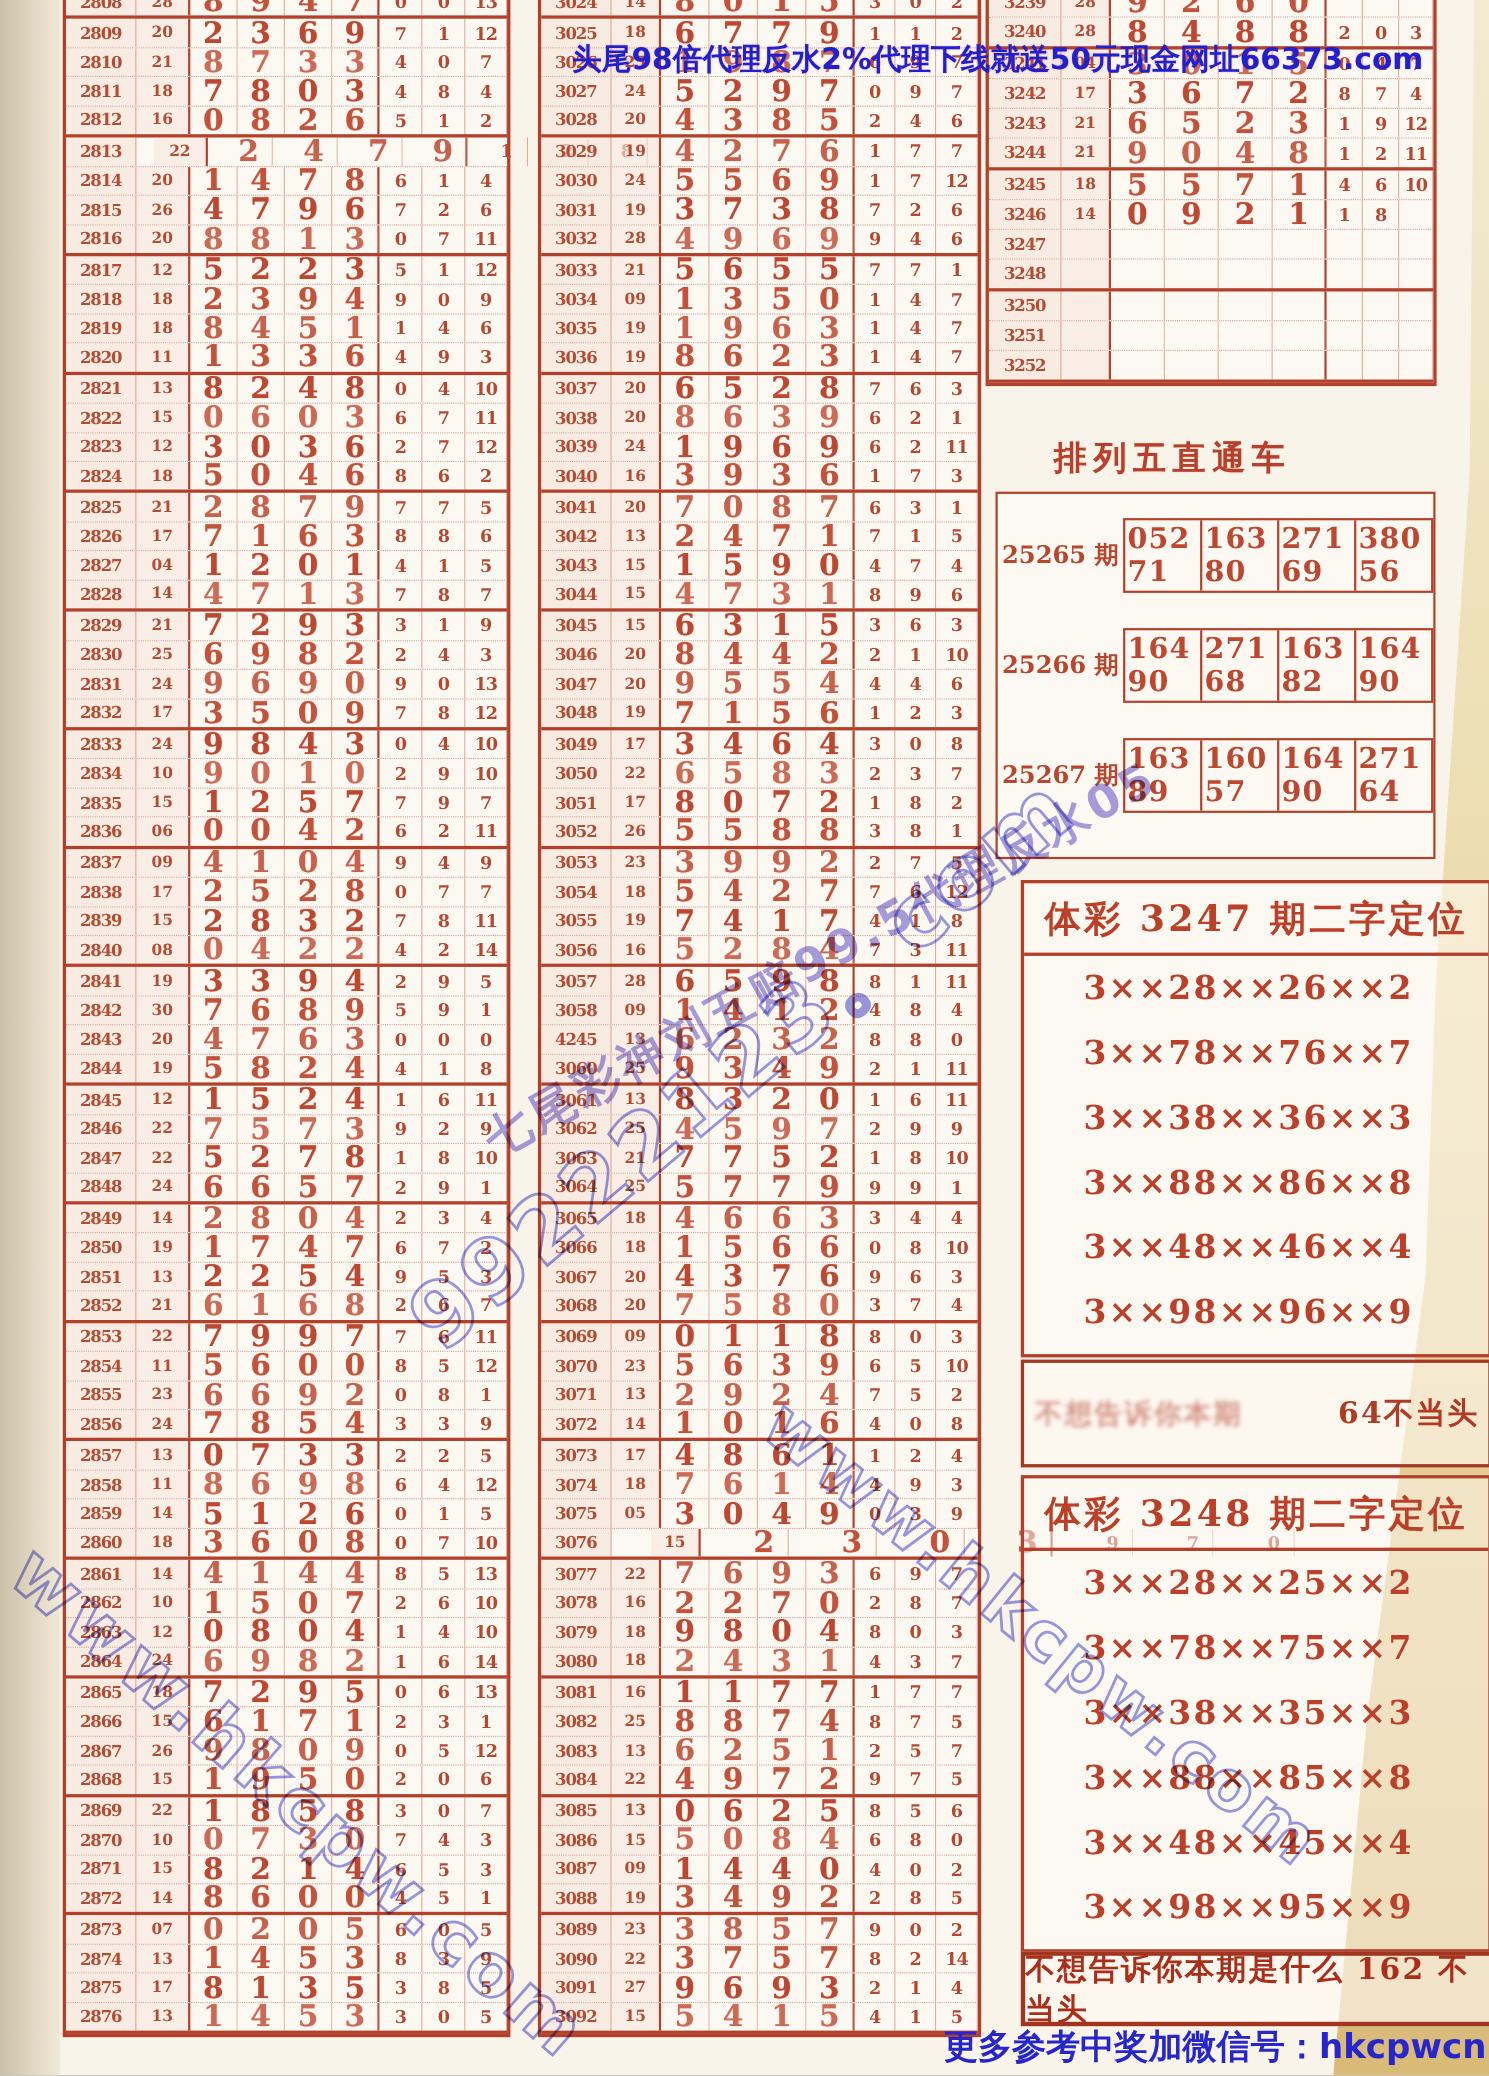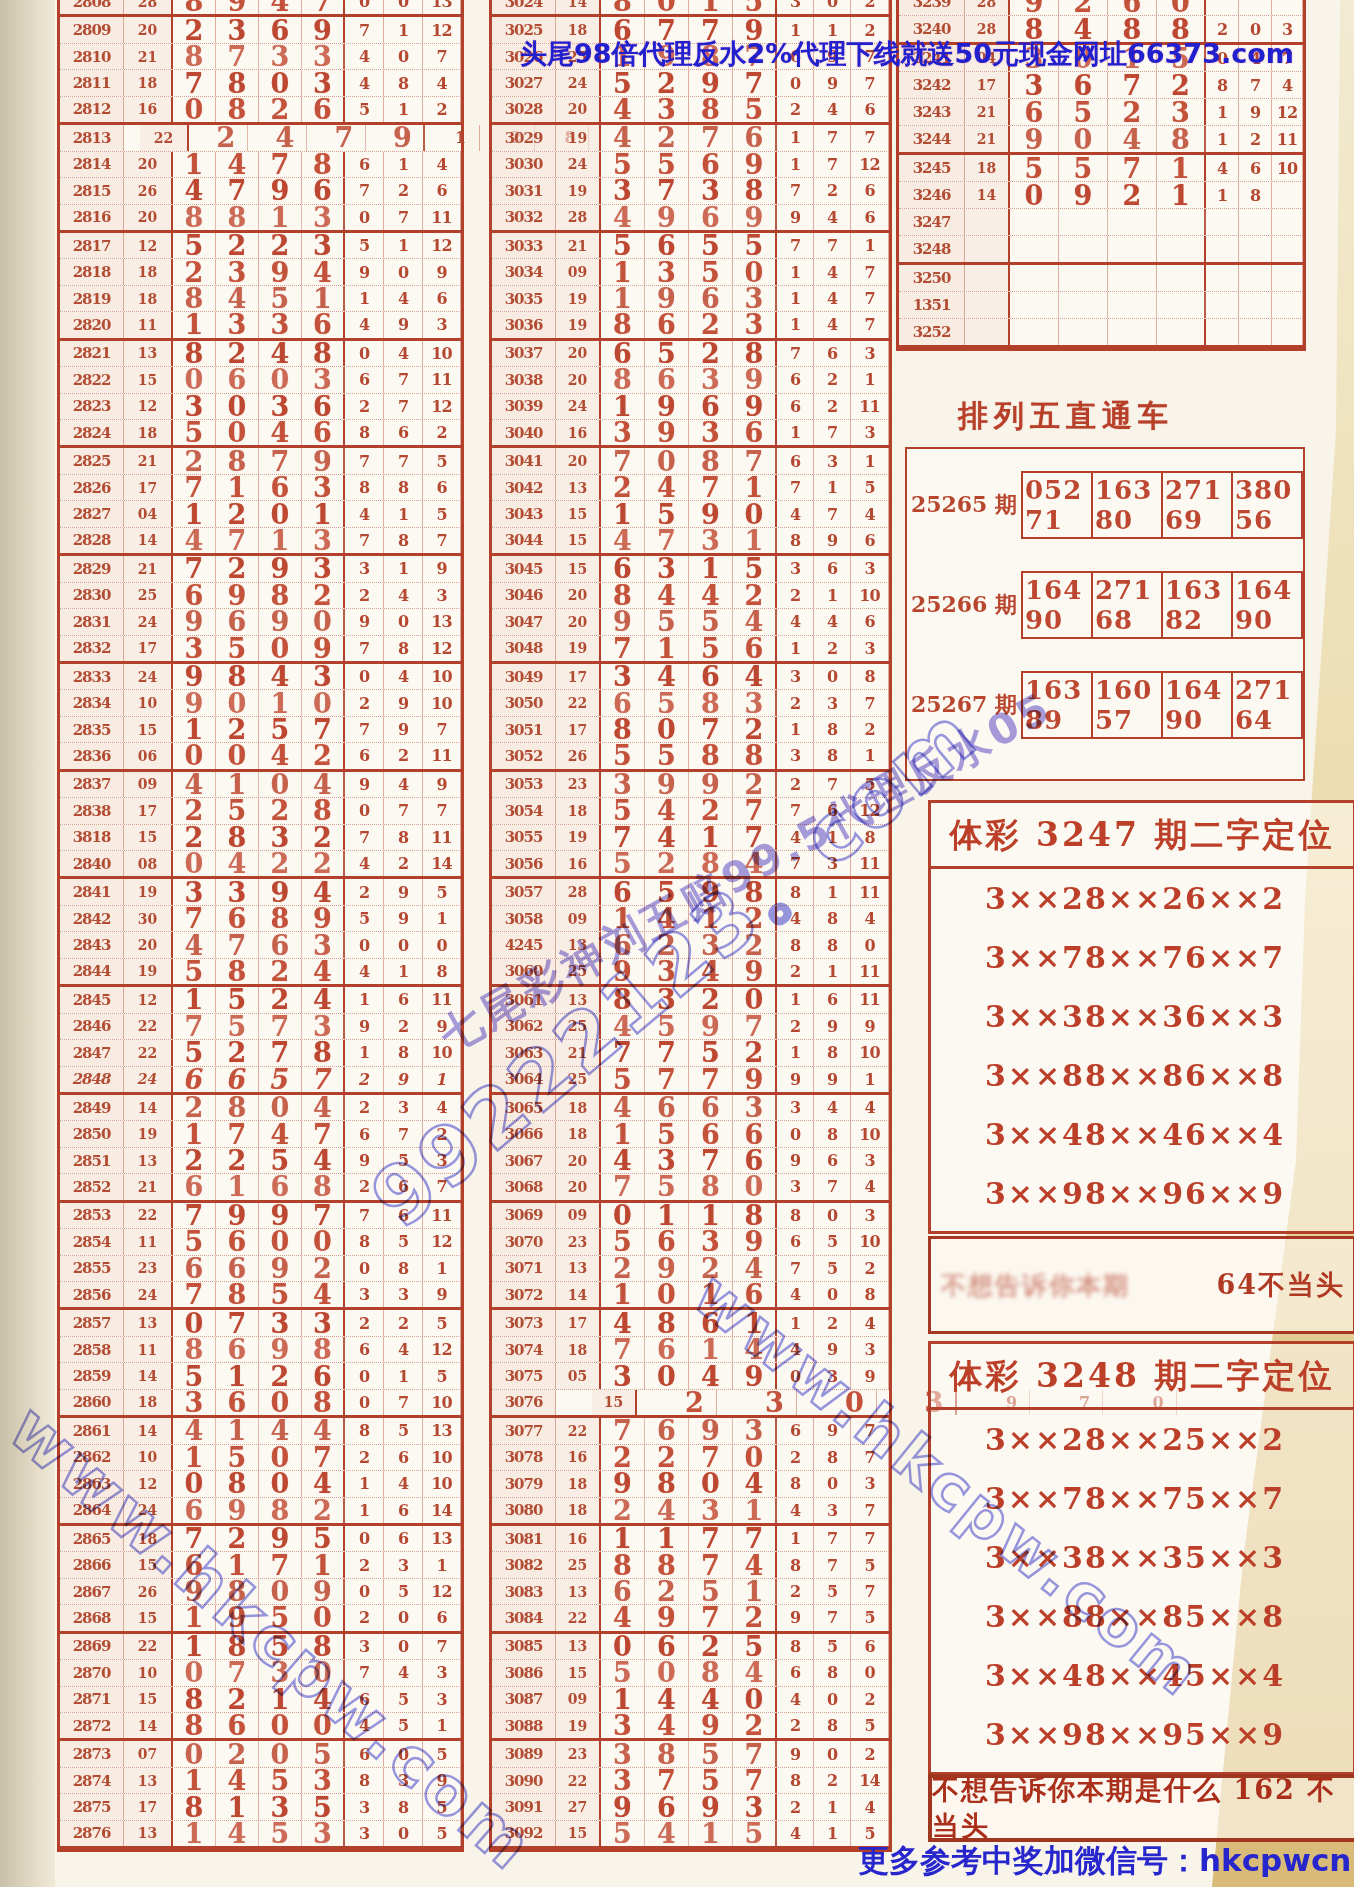--- a/index.html
+++ b/index.html
@@ -398,21 +398,21 @@
         <span class="c-n">17</span>
         <span class="c-big">2</span>
         <span class="c-big">5</span>
         <span class="c-big">2</span>
         <span class="c-big b4">8</span>
         <span class="c-tail">0</span>
         <span class="c-tail">7</span>
         <span class="c-tail">7</span>
       </div>
       <div class="trow" style="height: 25.45px;">
-        <span class="c-period">3818</span>
+        <span class="c-period">2839</span>
         <span class="c-n">15</span>
         <span class="c-big">2</span>
         <span class="c-big">8</span>
         <span class="c-big">3</span>
         <span class="c-big b4">2</span>
         <span class="c-tail">7</span>
         <span class="c-tail">8</span>
         <span class="c-tail">11</span>
       </div>
       <div class="trow heavy" style="height: 25.45px;">
@@ -496,21 +496,21 @@
         <span class="c-period">2847</span>
         <span class="c-n">22</span>
         <span class="c-big">5</span>
         <span class="c-big">2</span>
         <span class="c-big">7</span>
         <span class="c-big b4">8</span>
         <span class="c-tail">1</span>
         <span class="c-tail">8</span>
         <span class="c-tail">10</span>
       </div>
-      <div class="trow heavy" style="height: 25.45px; font-style: italic;">
+      <div class="trow heavy" style="height: 25.45px;">
         <span class="c-period">2848</span>
         <span class="c-n">24</span>
         <span class="c-big">6</span>
         <span class="c-big">6</span>
         <span class="c-big">5</span>
         <span class="c-big b4">7</span>
         <span class="c-tail">2</span>
         <span class="c-tail">9</span>
         <span class="c-tail">1</span>
       </div>
@@ -1700,21 +1700,21 @@
         <span class="c-n"></span>
         <span class="c-big"></span>
         <span class="c-big"></span>
         <span class="c-big"></span>
         <span class="c-big b4"></span>
         <span class="c-tail"></span>
         <span class="c-tail"></span>
         <span class="c-tail"></span>
       </div>
       <div class="trow" style="height: 26px;">
-        <span class="c-period">1351</span>
+        <span class="c-period">3251</span>
         <span class="c-n"></span>
         <span class="c-big"></span>
         <span class="c-big"></span>
         <span class="c-big"></span>
         <span class="c-big b4"></span>
         <span class="c-tail"></span>
         <span class="c-tail"></span>
         <span class="c-tail"></span>
       </div>
       <div class="trow heavy" style="height: 26px;">

